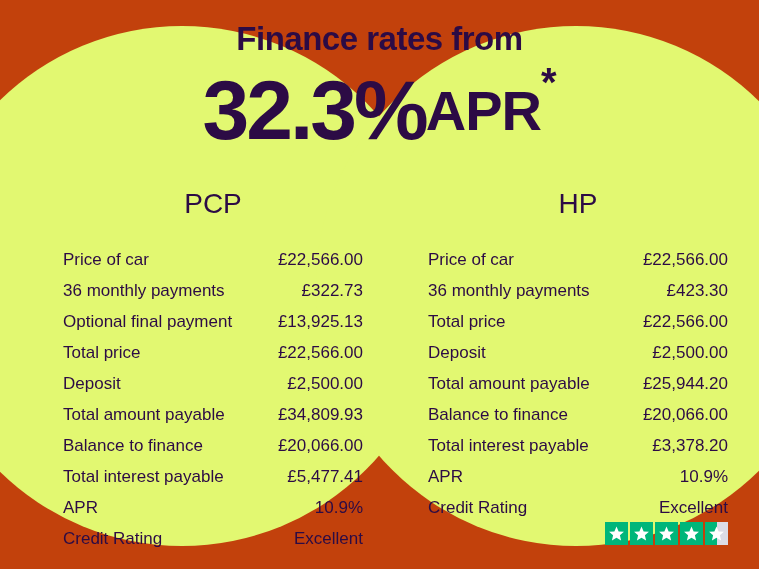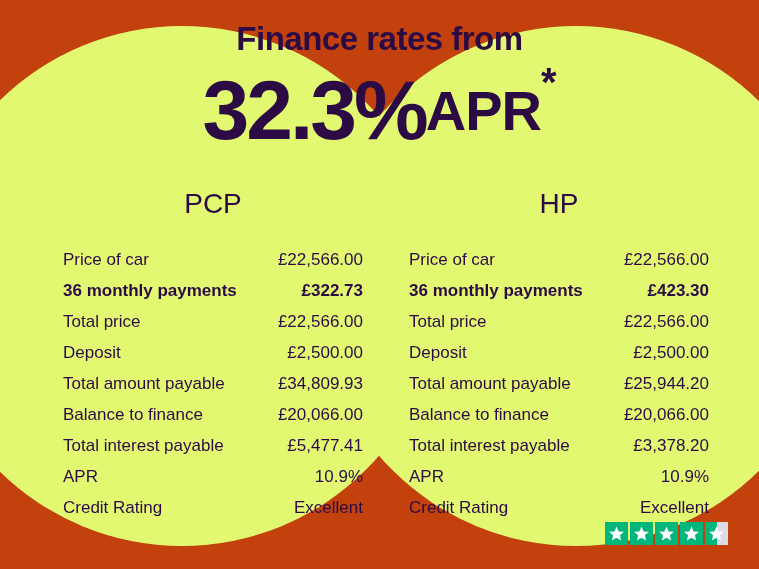--- a/index.html
+++ b/index.html
@@ -80,40 +80,40 @@
     vertical-align: top;
     line-height: 1;
   }
   .col {
     position: absolute;
     top: 188px;
     width: 300px;
     color: #2c0b45;
   }
   .col-left { left: 63px; }
-  .col-right { left: 409px; }
+  .col-right { left: 428px; }
   .col-title {
     text-align: center;
     font-size: 28px;
     font-weight: normal;
     margin-bottom: 24px;
   }
   .rows {
     font-size: 17px;
   }
   .row {
     display: flex;
     justify-content: space-between;
     align-items: baseline;
     padding: 5.5px 0;
   }
   .row .label { text-align: left; }
   .row .value { text-align: right; }
   .row.bold .label,
-  .row.bold .value { font-weight: bold; }
+  .row.bold .value { font-weight: normal; }
 
   .disclaimer {
     position: absolute;
     left: 28px;
     bottom: 22px;
     width: 430px;
     font-size: 8.6px;
     line-height: 1.45;
     color: #2c0b45;
     font-weight: bold;
@@ -173,20 +173,24 @@
       <div class="rows">
         <div class="row">
           <span class="label">Price of car</span>
           <span class="value">£22,566.00</span>
         </div>
         <div class="row bold">
           <span class="label">36 monthly payments</span>
           <span class="value">£322.73</span>
         </div>
         <div class="row">
+          <span class="label">Optional final payment</span>
+          <span class="value">£13,925.13</span>
+        </div>
+        <div class="row">
           <span class="label">Total price</span>
           <span class="value">£22,566.00</span>
         </div>
         <div class="row">
           <span class="label">Deposit</span>
           <span class="value">£2,500.00</span>
         </div>
         <div class="row">
           <span class="label">Total amount payable</span>
           <span class="value">£34,809.93</span>

